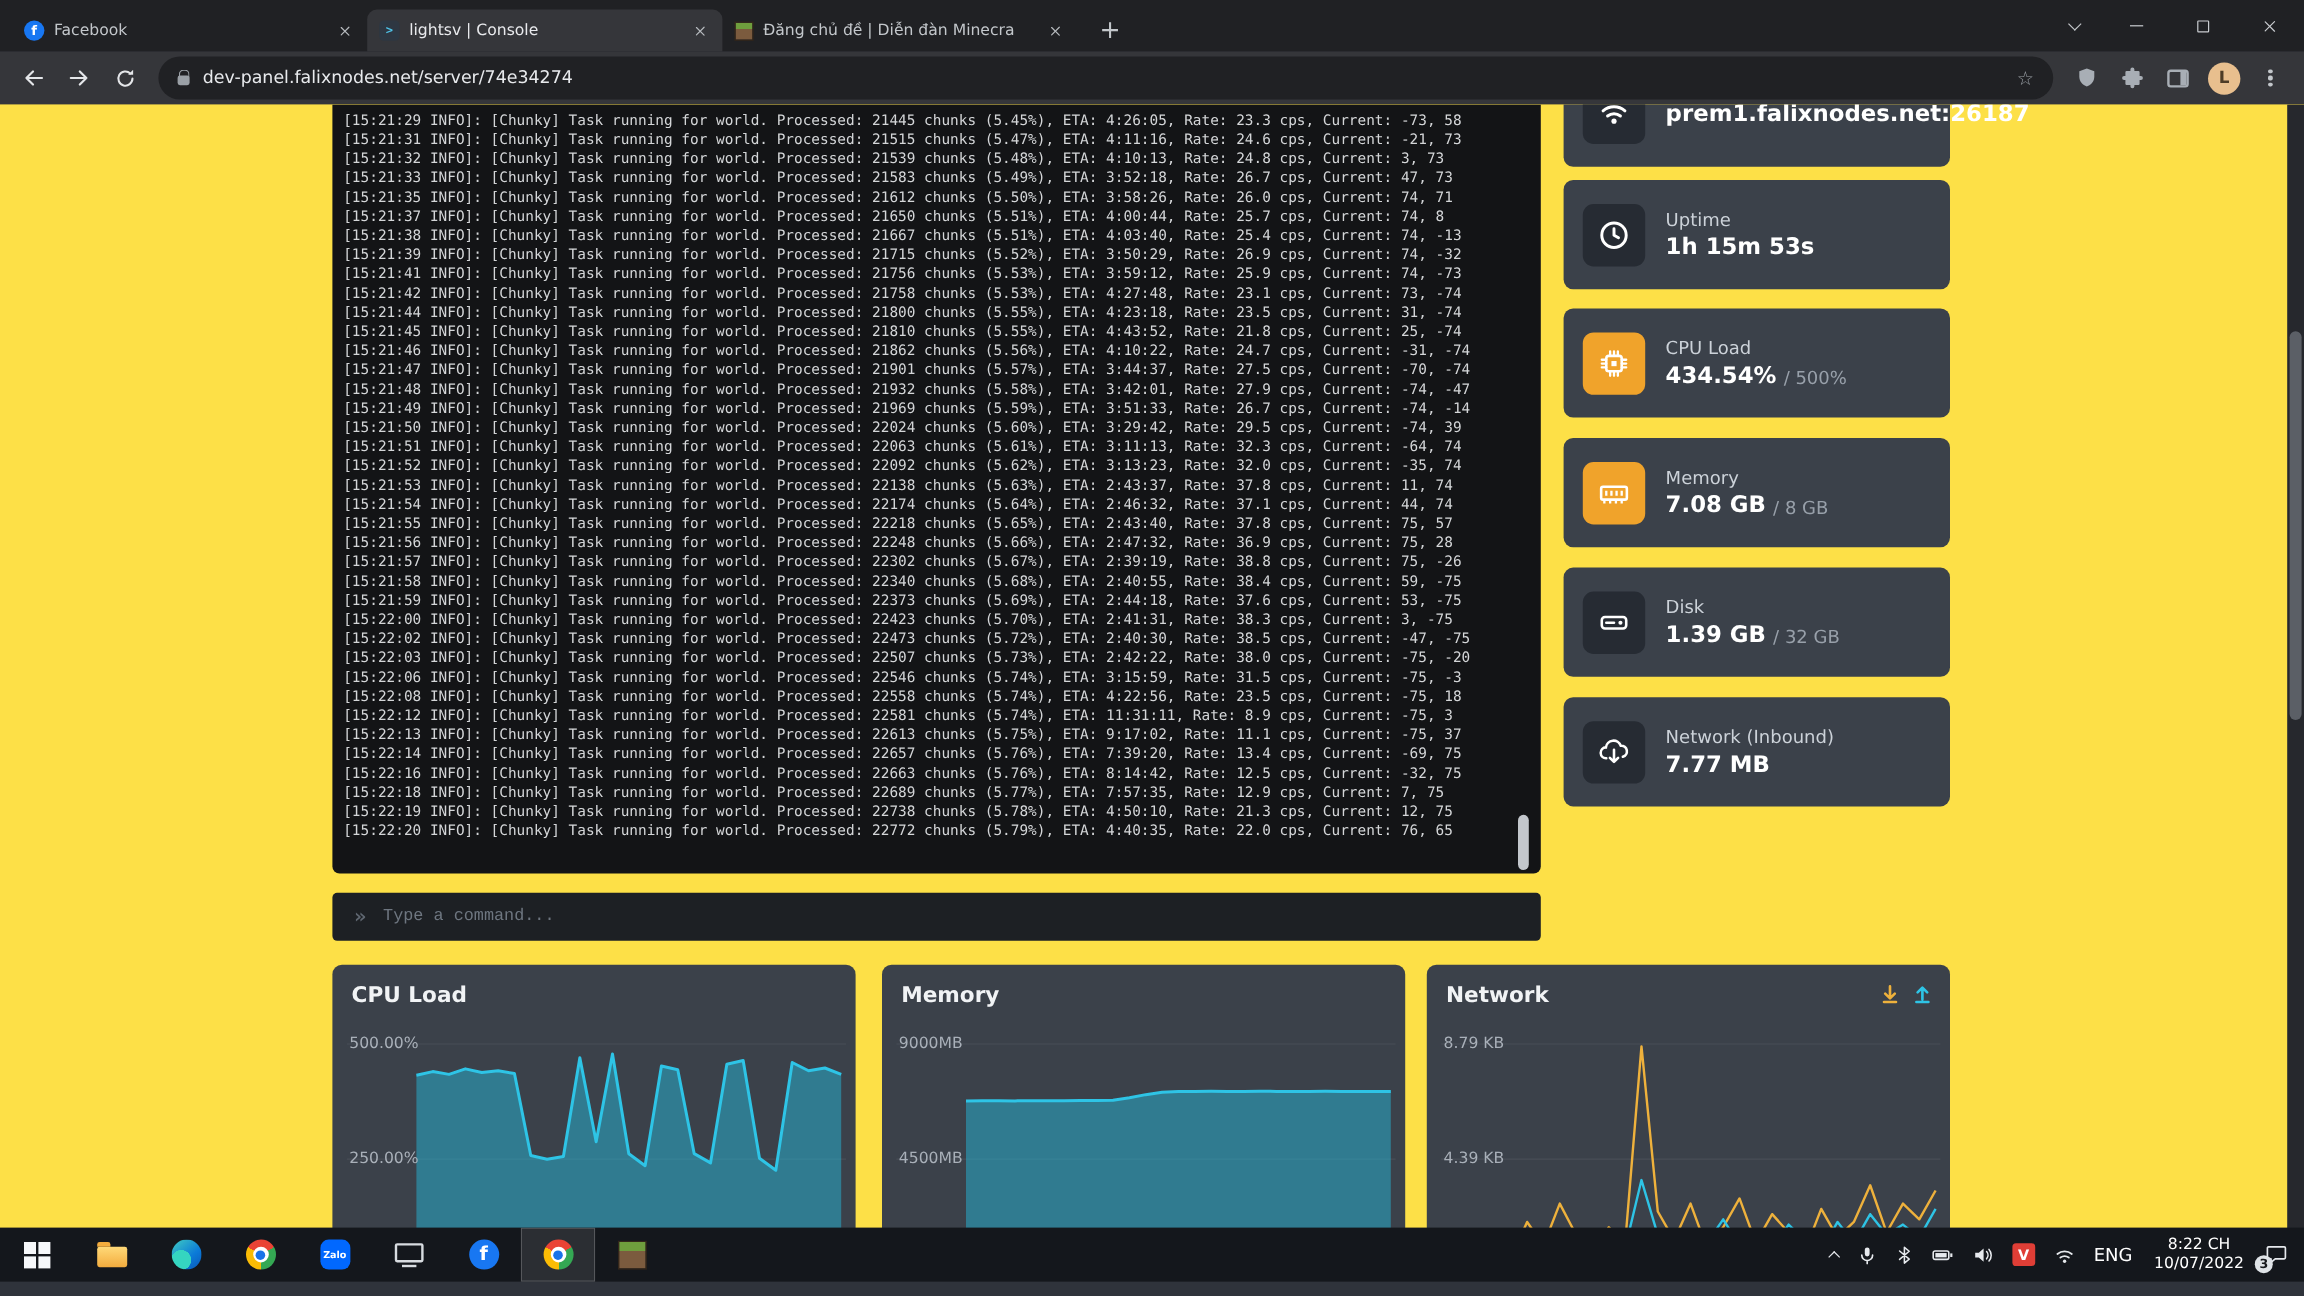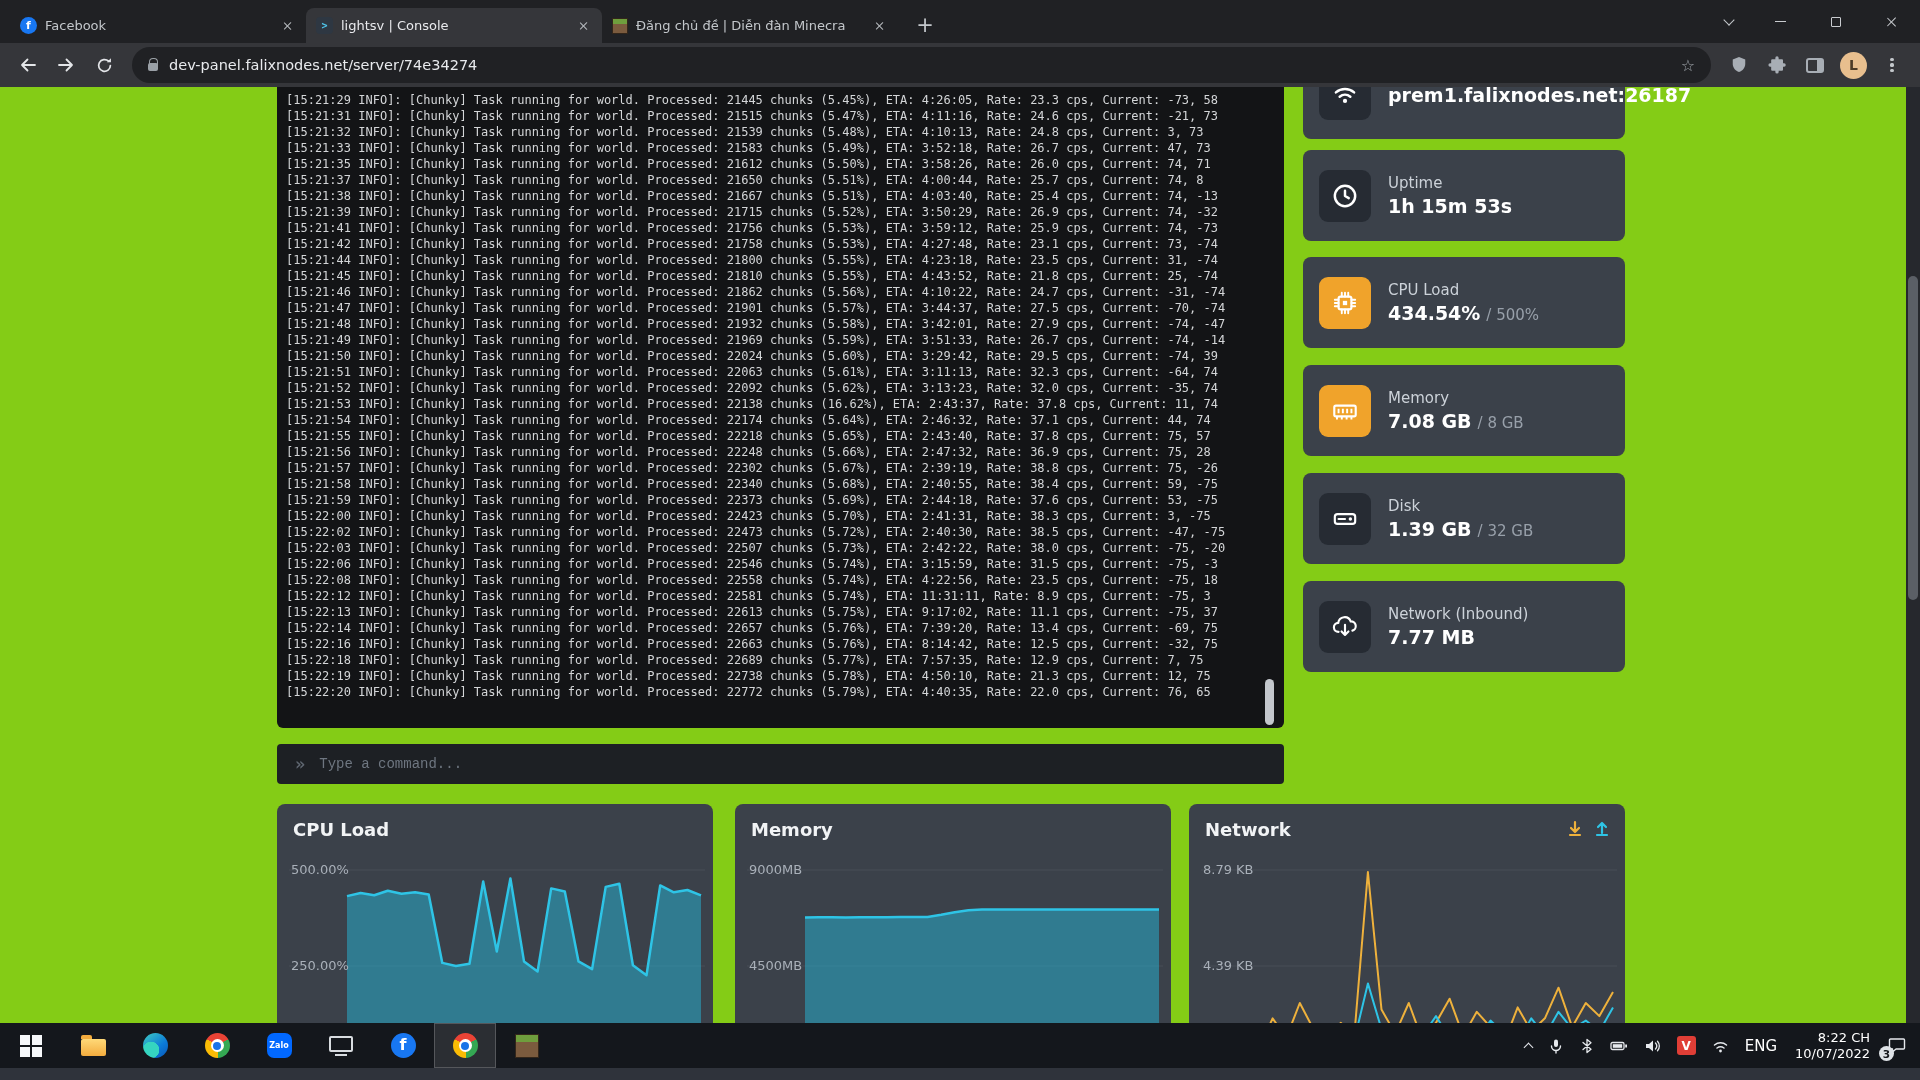--- a/index.html
+++ b/index.html
@@ -33,21 +33,21 @@
   .lock::before{content:'';position:absolute;top:-5px;left:1.3px;width:7px;height:6px;border:1.6px solid #9aa0a6;border-bottom:none;border-radius:4px 4px 0 0}
   .url{color:#e8eaed;font-size:14.5px;flex:1;white-space:nowrap;overflow:hidden}
   .star{color:#9aa0a6;font-size:16px;flex:none}
   .avatar{width:27px;height:27px;border-radius:50%;background:#e8bf8e;color:#4d3c26;font-size:14px;font-weight:bold;display:flex;align-items:center;justify-content:center;flex:none;margin:0 5px}
   .kebab{display:flex;flex-direction:column;gap:2.5px;align-items:center}
   .kebab i{width:3.2px;height:3.2px;border-radius:50%;background:#c3c7cb}
   .panel-ic{width:18px;height:15px;border:2px solid #a8aeb5;border-radius:3px;position:relative}
   .panel-ic::after{content:'';position:absolute;right:0;top:0;bottom:0;width:5px;background:#a8aeb5}
 
   
-  .viewport{position:absolute;top:87px;left:0;right:0;bottom:45px;background:#84cc16;overflow:hidden}
+  .viewport{position:absolute;top:87px;left:0;right:0;bottom:45px;background:#fde047;overflow:hidden}
   .container{position:absolute;left:277px;top:0;width:1348px;height:100%}
 
   .console{position:absolute;left:0;top:0;width:1007px;height:641px;background:#131416;border-radius:0 0 6px 6px;overflow:hidden;padding:5px 0 0 9px}
   .log-line{font-family:"DejaVu Sans Mono",monospace;font-size:12px;line-height:16px;color:#d4d6d8;white-space:pre}
   .cthumb{position:absolute;right:8px;top:592px;width:9px;height:46px;background:#c3c7cc;border-radius:5px}
 
   .cmd{position:absolute;left:0;top:657px;width:1007px;height:40px;background:#1d2024;border-radius:4px;display:flex;align-items:center;padding:0 18px;gap:14px}
   .prompt{color:#5f6771;font-size:17px;font-family:"DejaVu Sans Mono",monospace;font-weight:bold}
   .cmd input{flex:1;background:transparent;border:none;outline:none;font-family:Liberation Mono, monospace;font-size:14px;color:#cfd3d8}
   .cmd input::placeholder{color:#6e7680}
@@ -71,21 +71,21 @@
   .vscroll{position:absolute;top:0;right:0;width:14px;height:100%;background:#26282d}
   .vthumb{position:absolute;left:2px;right:2px;top:189px;height:324px;background:#5b5f66;border-radius:6px}
 
   
   .taskbar{position:absolute;left:0;right:0;bottom:12px;height:45px;background:#14171c;display:flex;align-items:center;z-index:10}
   .tb-left{display:flex;height:100%}
   .tb-btn{width:62px;height:45px;display:flex;align-items:center;justify-content:center;position:relative}
   .tb-btn.active{background:rgba(255,255,255,.10);box-shadow:inset 0 0 0 1px rgba(255,255,255,.20)}
   .tb-right{margin-left:auto;display:flex;align-items:center;height:100%;padding-right:6px}
   .tray-btn{height:45px;display:flex;align-items:center;justify-content:center;padding:0 8px;color:#e6e9ed;position:relative}
-  .clockblk{text-align:right;font-size:13px;line-height:16px;color:#fff;padding:0 10px}
+  .clockblk{text-align:center;font-size:13px;line-height:16px;color:#fff;padding:0 10px}
   .chev-up{width:7px;height:7px;border-left:1.6px solid #e6e9ed;border-top:1.6px solid #e6e9ed;transform:rotate(45deg);margin-top:3px}
   .lang{font-size:15px;color:#fff}
 
   .winlogo{display:grid;grid-template-columns:10px 10px;gap:2px}
   .winlogo i{width:10px;height:10px;background:#f6f8fa}
   .folder{position:relative;width:25px;height:17px;margin-top:3px;background:linear-gradient(#ffd978,#f3ac3e);border-radius:2px}
   .folder::before{content:'';position:absolute;top:-4px;left:0;width:11px;height:4px;background:#f3ac3e;border-radius:2px 2px 0 0}
   .edge{width:25px;height:25px;border-radius:50%;background:radial-gradient(circle at 32% 68%,#35d5c0 0 34%,transparent 35%),linear-gradient(140deg,#40ccc2,#0b7bd8 60%,#0a57b8)}
   .chrome-ball{position:relative;width:25px;height:25px;border-radius:50%;background:conic-gradient(from -60deg,#ea4335 0 120deg,#34a853 120deg 240deg,#fbbc05 240deg 360deg)}
   .chrome-ball::before{content:'';position:absolute;inset:6px;background:#fff;border-radius:50%}
@@ -208,21 +208,21 @@
             <div class="log-line">[15:21:42 INFO]: [Chunky] Task running for world. Processed: 21758 chunks (5.53%), ETA: 4:27:48, Rate: 23.1 cps, Current: 73, -74</div>
             <div class="log-line">[15:21:44 INFO]: [Chunky] Task running for world. Processed: 21800 chunks (5.55%), ETA: 4:23:18, Rate: 23.5 cps, Current: 31, -74</div>
             <div class="log-line">[15:21:45 INFO]: [Chunky] Task running for world. Processed: 21810 chunks (5.55%), ETA: 4:43:52, Rate: 21.8 cps, Current: 25, -74</div>
             <div class="log-line">[15:21:46 INFO]: [Chunky] Task running for world. Processed: 21862 chunks (5.56%), ETA: 4:10:22, Rate: 24.7 cps, Current: -31, -74</div>
             <div class="log-line">[15:21:47 INFO]: [Chunky] Task running for world. Processed: 21901 chunks (5.57%), ETA: 3:44:37, Rate: 27.5 cps, Current: -70, -74</div>
             <div class="log-line">[15:21:48 INFO]: [Chunky] Task running for world. Processed: 21932 chunks (5.58%), ETA: 3:42:01, Rate: 27.9 cps, Current: -74, -47</div>
             <div class="log-line">[15:21:49 INFO]: [Chunky] Task running for world. Processed: 21969 chunks (5.59%), ETA: 3:51:33, Rate: 26.7 cps, Current: -74, -14</div>
             <div class="log-line">[15:21:50 INFO]: [Chunky] Task running for world. Processed: 22024 chunks (5.60%), ETA: 3:29:42, Rate: 29.5 cps, Current: -74, 39</div>
             <div class="log-line">[15:21:51 INFO]: [Chunky] Task running for world. Processed: 22063 chunks (5.61%), ETA: 3:11:13, Rate: 32.3 cps, Current: -64, 74</div>
             <div class="log-line">[15:21:52 INFO]: [Chunky] Task running for world. Processed: 22092 chunks (5.62%), ETA: 3:13:23, Rate: 32.0 cps, Current: -35, 74</div>
-            <div class="log-line">[15:21:53 INFO]: [Chunky] Task running for world. Processed: 22138 chunks (16.62%), ETA: 2:43:37, Rate: 37.8 cps, Current: 11, 74</div>
+            <div class="log-line">[15:21:53 INFO]: [Chunky] Task running for world. Processed: 22138 chunks (5.63%), ETA: 2:43:37, Rate: 37.8 cps, Current: 11, 74</div>
             <div class="log-line">[15:21:54 INFO]: [Chunky] Task running for world. Processed: 22174 chunks (5.64%), ETA: 2:46:32, Rate: 37.1 cps, Current: 44, 74</div>
             <div class="log-line">[15:21:55 INFO]: [Chunky] Task running for world. Processed: 22218 chunks (5.65%), ETA: 2:43:40, Rate: 37.8 cps, Current: 75, 57</div>
             <div class="log-line">[15:21:56 INFO]: [Chunky] Task running for world. Processed: 22248 chunks (5.66%), ETA: 2:47:32, Rate: 36.9 cps, Current: 75, 28</div>
             <div class="log-line">[15:21:57 INFO]: [Chunky] Task running for world. Processed: 22302 chunks (5.67%), ETA: 2:39:19, Rate: 38.8 cps, Current: 75, -26</div>
             <div class="log-line">[15:21:58 INFO]: [Chunky] Task running for world. Processed: 22340 chunks (5.68%), ETA: 2:40:55, Rate: 38.4 cps, Current: 59, -75</div>
             <div class="log-line">[15:21:59 INFO]: [Chunky] Task running for world. Processed: 22373 chunks (5.69%), ETA: 2:44:18, Rate: 37.6 cps, Current: 53, -75</div>
             <div class="log-line">[15:22:00 INFO]: [Chunky] Task running for world. Processed: 22423 chunks (5.70%), ETA: 2:41:31, Rate: 38.3 cps, Current: 3, -75</div>
             <div class="log-line">[15:22:02 INFO]: [Chunky] Task running for world. Processed: 22473 chunks (5.72%), ETA: 2:40:30, Rate: 38.5 cps, Current: -47, -75</div>
             <div class="log-line">[15:22:03 INFO]: [Chunky] Task running for world. Processed: 22507 chunks (5.73%), ETA: 2:42:22, Rate: 38.0 cps, Current: -75, -20</div>
             <div class="log-line">[15:22:06 INFO]: [Chunky] Task running for world. Processed: 22546 chunks (5.74%), ETA: 3:15:59, Rate: 31.5 cps, Current: -75, -3</div>

